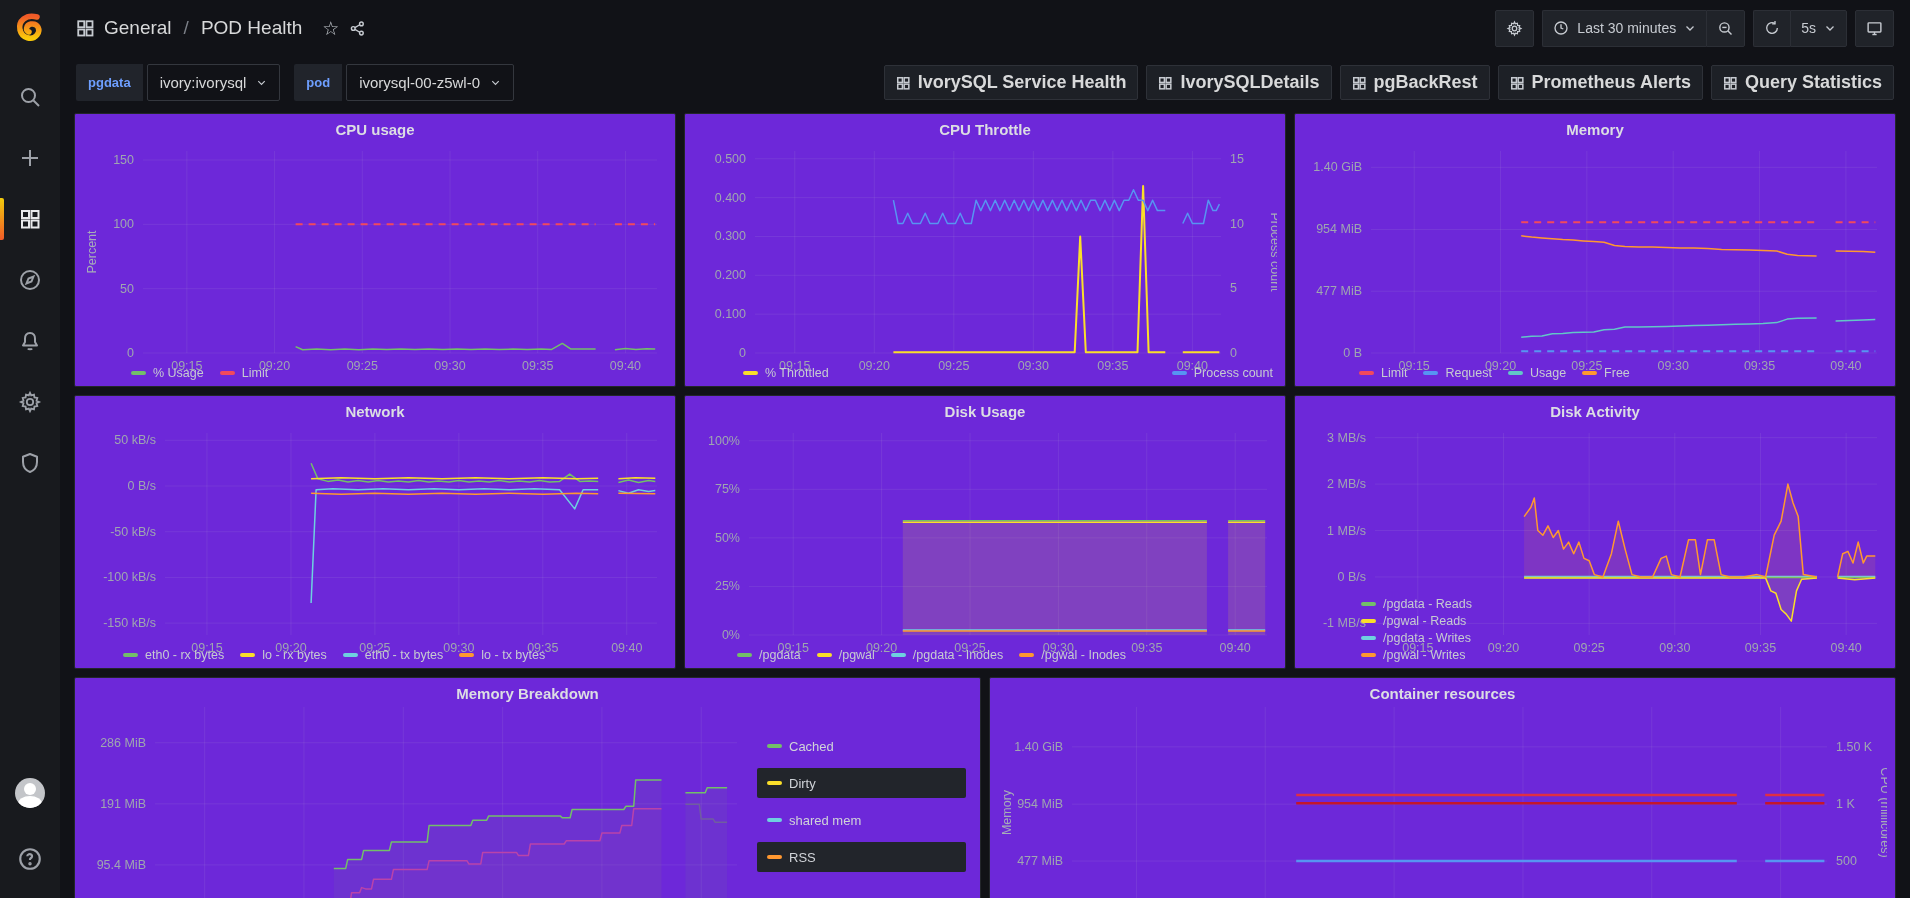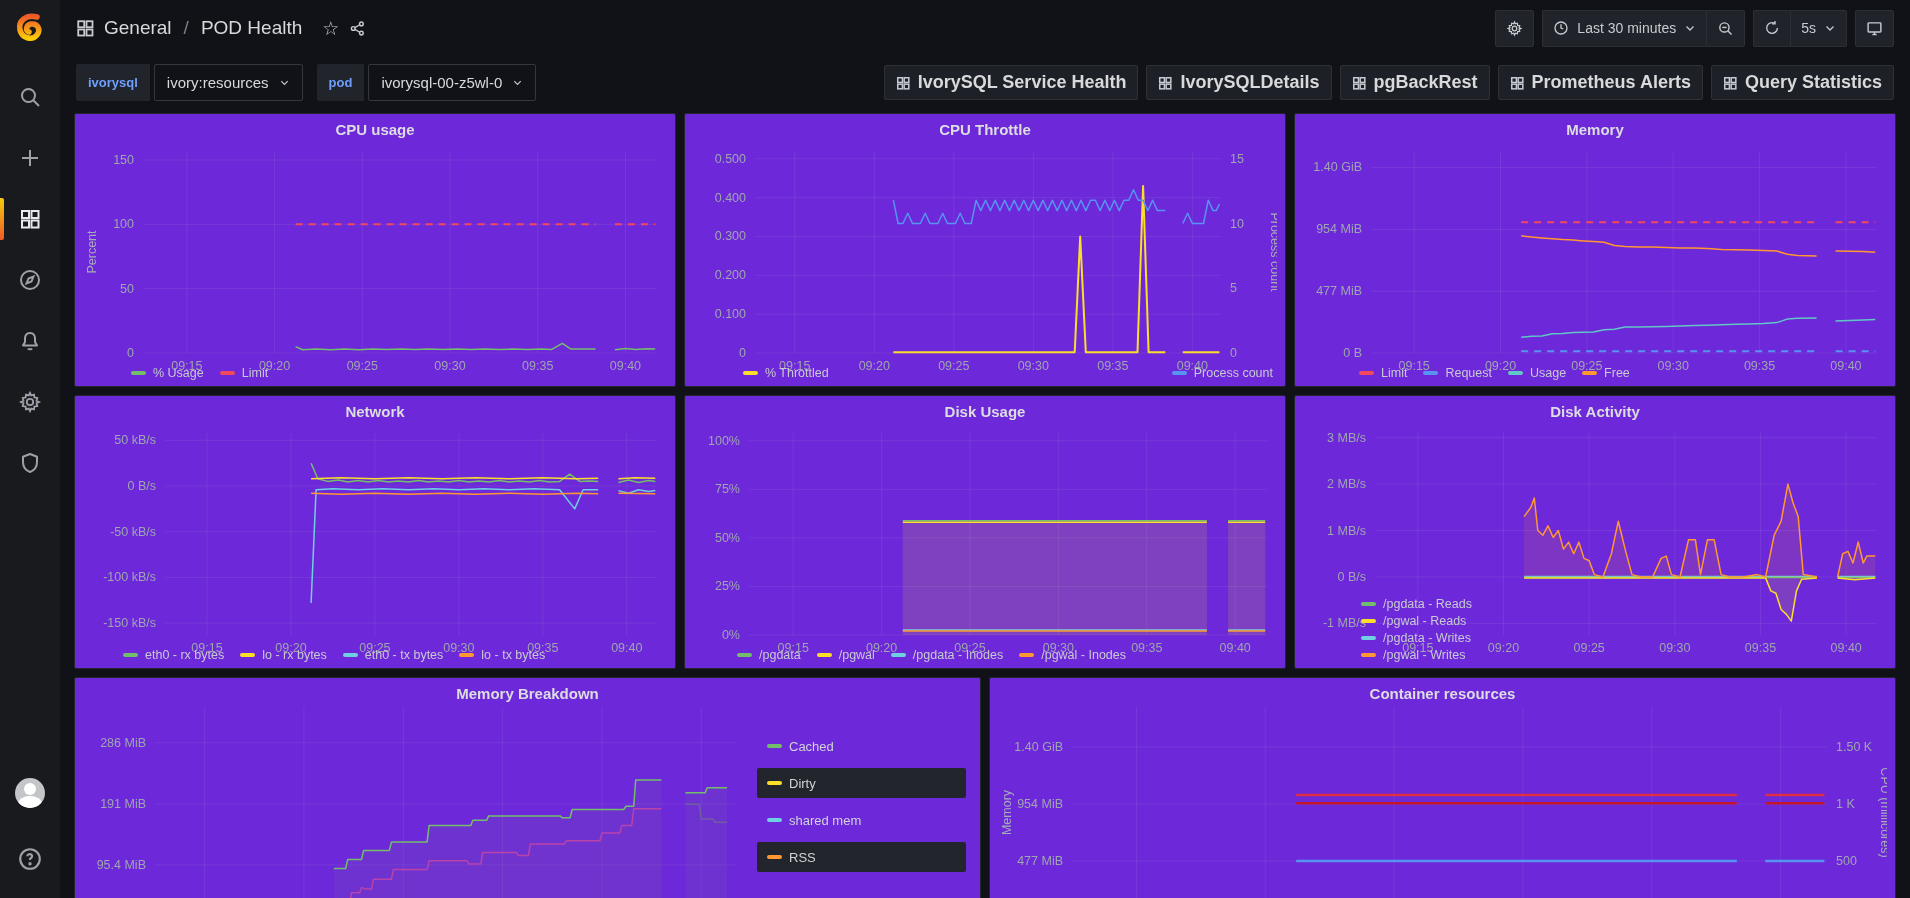--- a/index.html
+++ b/index.html
@@ -219,23 +219,23 @@
               <rect x="3" y="4" width="18" height="13" rx="1"></rect>
               <line x1="9" y1="20.5" x2="15" y2="20.5"></line>
               <line x1="12" y1="17" x2="12" y2="20.5"></line>
             </svg>
         </div>
       </div>
     </div>
 
     <div class="subbar">
       <div class="var">
-        <span class="var-label">ivorysql</span>
+        <span class="var-label">pgdata</span>
         <span class="var-value">
-          <span>ivory:resources</span>
+          <span>ivory:ivorysql</span>
           <svg width="11" height="11" viewBox="0 0 24 24" fill="none" stroke="#c7cbd1" stroke-width="2.5">
               <polyline points="5 9 12 16 19 9"></polyline>
             </svg>
         </span>
       </div>
       <div class="var">
         <span class="var-label">pod</span>
         <span class="var-value">
           <span>ivorysql-00-z5wl-0</span>
           <svg width="11" height="11" viewBox="0 0 24 24" fill="none" stroke="#c7cbd1" stroke-width="2.5">

